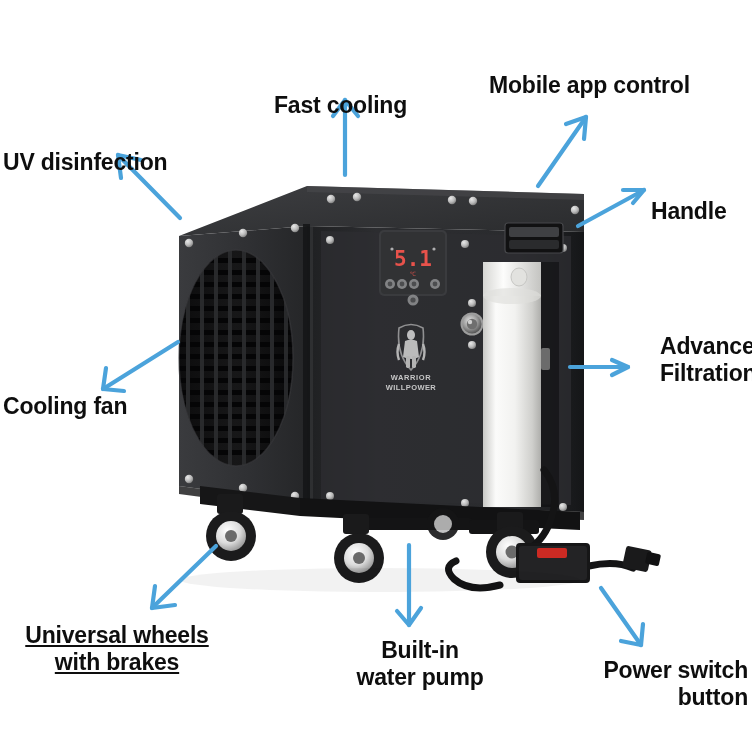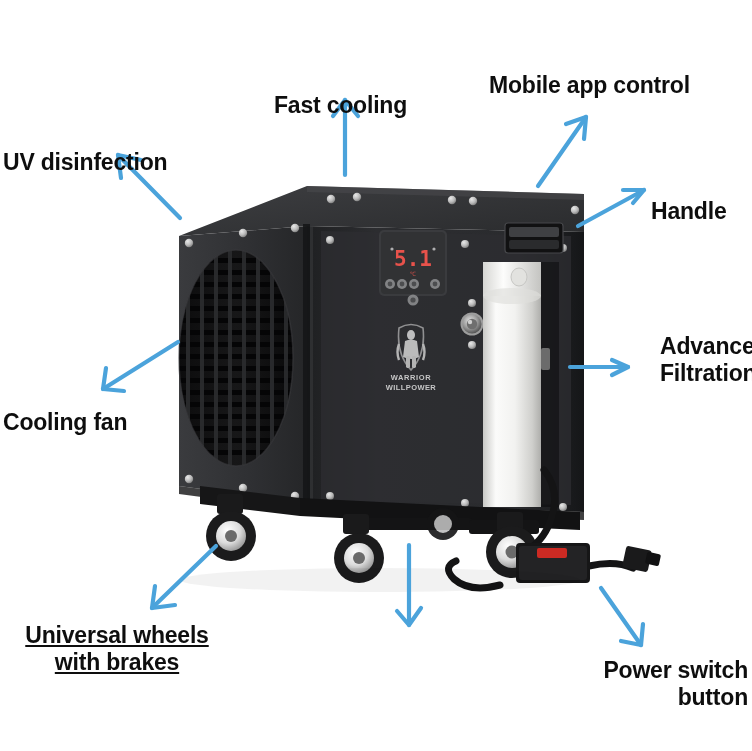--- a/index.html
+++ b/index.html
@@ -8,21 +8,21 @@
   #stage{position:relative;width:752px;height:751px;background:#ffffff;overflow:hidden;}
 
   
   .label{position:absolute;color:#0e0e0e;font-weight:bold;font-size:23px;
          line-height:1.18;letter-spacing:-0.2px;white-space:pre-line;}
   .lab-uv     {left:3px;  top:105px;margin-top:44px;}
   .lab-fast   {left:274px;top:58px;margin-top:34px;}
   .lab-mobile {left:489px;top:72px;}
   .lab-handle {left:651px;top:175px;text-align:left;margin-top:23px;}
   .lab-filt   {left:636px;top:333px;text-align:left;margin-left:24px;}
-  .lab-fan    {left:3px;  top:393px;margin-top:16px;}
+  .lab-fan    {left:3px;  top:393px;}
   .lab-wheels {left:6px;  top:622px;text-align:center;width:222px;text-decoration:underline;}
   .lab-pump   {left:339px;top:637px;text-align:center;width:162px;}
   .lab-power  {left:552px;top:657px;text-align:right;width:196px;}
 
   
   .layer{position:absolute;left:0;top:0;width:752px;height:751px;}
 
   
   #product{position:absolute;left:0;top:0;width:752px;height:751px;}
 </style>
@@ -336,16 +336,18 @@
 
   <div class="label lab-uv">UV disinfection</div>
   <div class="label lab-fast">Fast cooling</div>
   <div class="label lab-mobile">Mobile app control</div>
   <div class="label lab-handle">Handle</div>
   <div class="label lab-filt">Advanced
 Filtration</div>
   <div class="label lab-fan">Cooling fan</div>
   <div class="label lab-wheels">Universal wheels
 with brakes</div>
+  <div class="label lab-pump">Built-in
+water pump</div>
   <div class="label lab-power">Power switch
 button</div>
 
 </div>
 
 </body></html>

